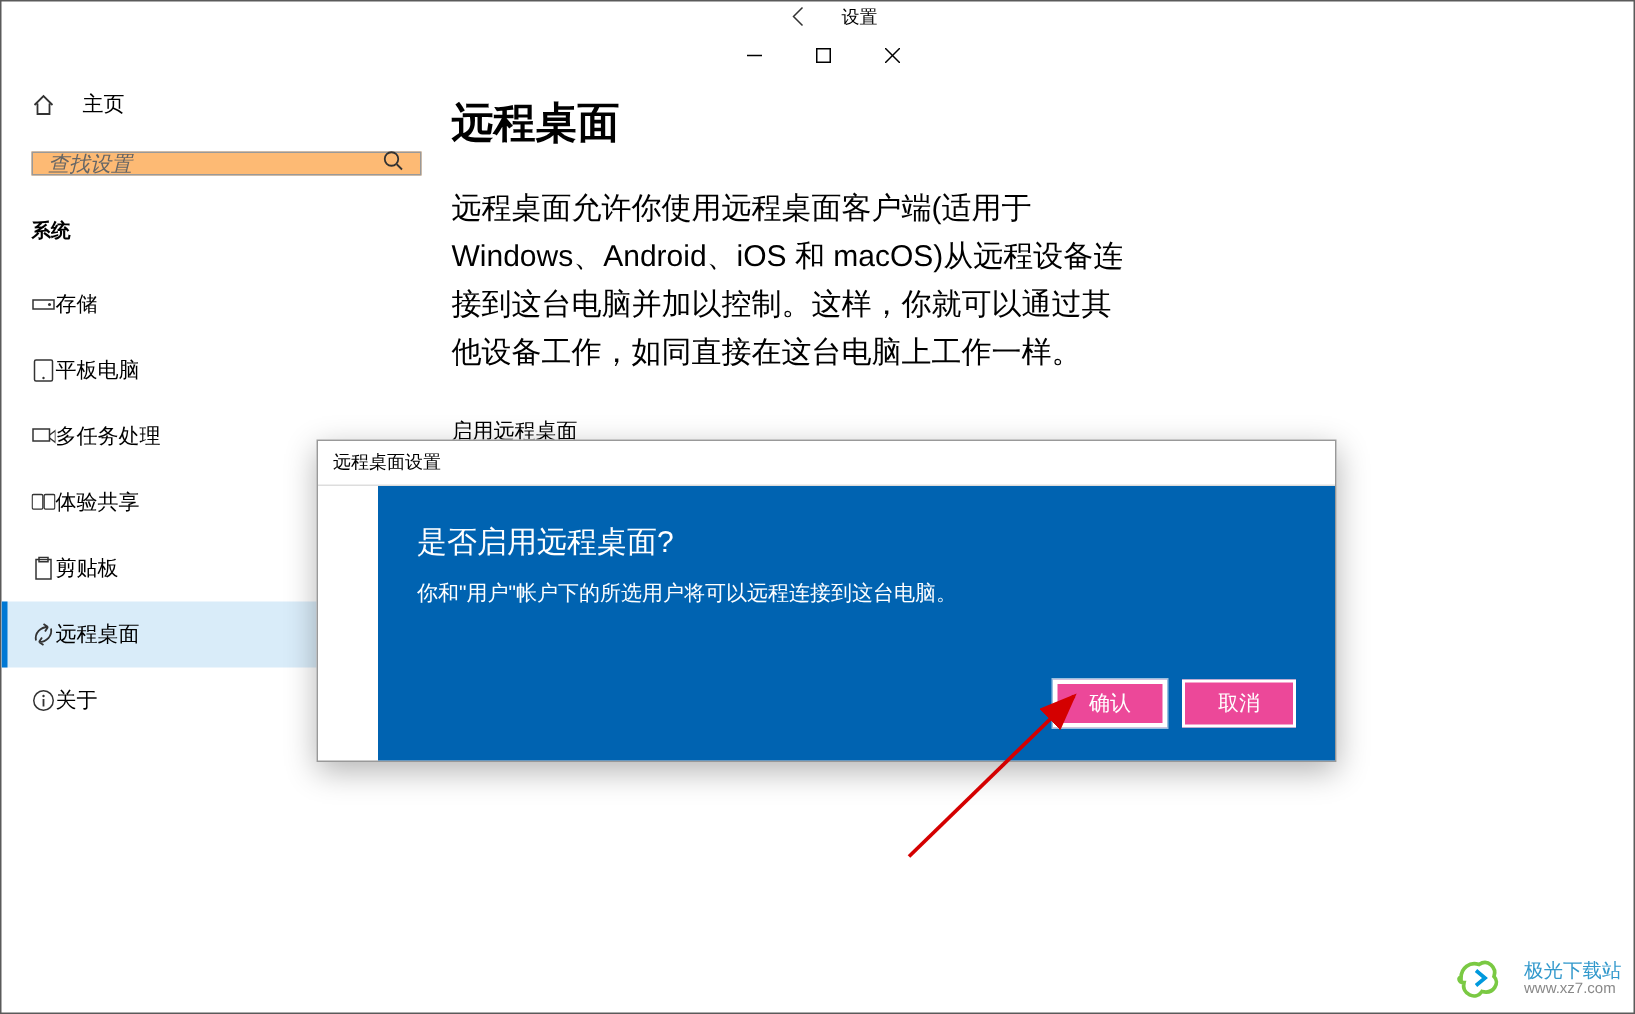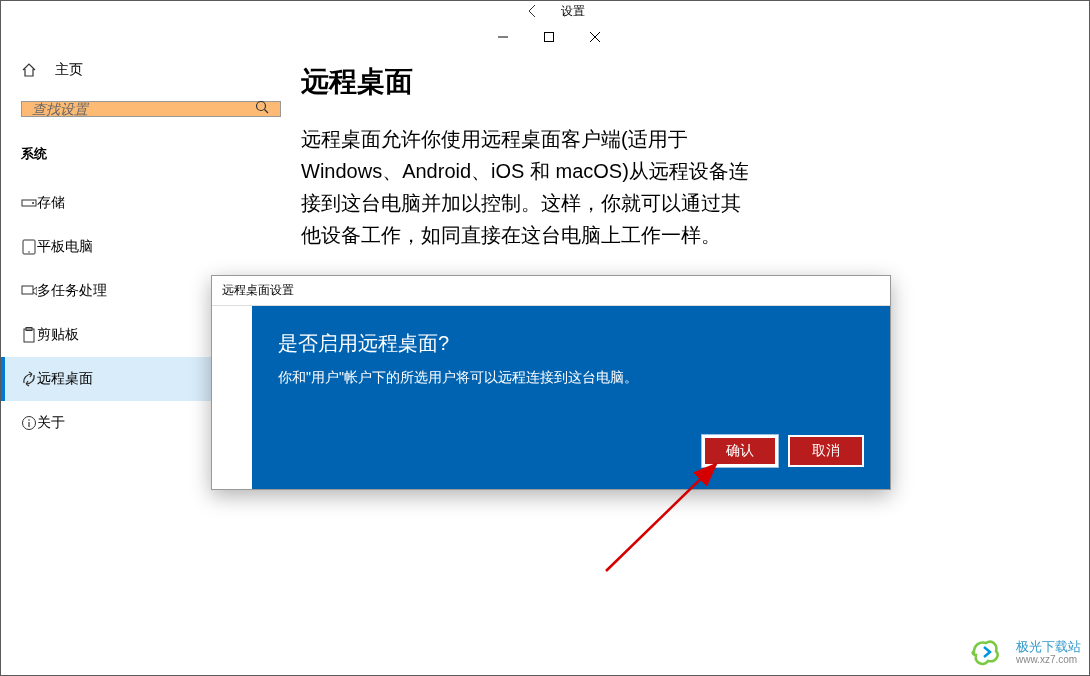--- a/index.html
+++ b/index.html
@@ -175,21 +175,21 @@
       left: 3px;
       top: 3px;
     }
     .toggle-label {
       font-size: 14px;
       color: #000;
     }
     .dialog {
       position: absolute;
       left: 210px;
-      top: 274px;
+      top: 292px;
       width: 680px;
       background: #fff;
       box-shadow: 0 6px 20px rgba(0,0,0,0.3);
       border: 1px solid #999;
     }
     .dialog-header {
       padding: 6px 10px;
       font-size: 12px;
       color: #000;
       border-bottom: 1px solid #ddd;
@@ -211,21 +211,21 @@
       margin-bottom: 48px;
     }
     .dialog-buttons {
       display: flex;
       justify-content: flex-end;
       gap: 10px;
     }
     .dialog-btn {
       width: 76px;
       height: 32px;
-      background: #b91c1c;
+      background: #ec4899;
       border: 2px solid #fff;
       color: #fff;
       font-size: 14px;
       display: flex;
       align-items: center;
       justify-content: center;
       cursor: pointer;
     }
     .dialog-btn.primary {
       border: 3px solid #fff;
@@ -333,20 +333,30 @@
       <span>平板电脑</span>
     </div>
     <div class="nav-item">
       <span class="nav-icon">
         <svg width="16" height="16" viewBox="0 0 16 16">
             <rect x="1" y="3" width="11" height="8" stroke="#333" stroke-width="1" fill="none"></rect>
             <path d="M12 7 L16 4 V12 L12 9" stroke="#333" stroke-width="1" fill="none"></path>
           </svg>
       </span>
       <span>多任务处理</span>
+    </div>
+    <div class="nav-item">
+      <span class="nav-icon">
+        <svg width="18" height="16" viewBox="0 0 18 16">
+            <rect x="0.5" y="2" width="8" height="11" rx="1" stroke="#333" stroke-width="1" fill="none"></rect>
+            <rect x="9.5" y="2" width="8" height="11" rx="1" stroke="#333" stroke-width="1" fill="none"></rect>
+          </svg>
+      </span>
+      <span>体验共享</span>
+
     </div>
     <div class="nav-item">
       <span class="nav-icon">
         <svg width="16" height="16" viewBox="0 0 16 16">
             <rect x="3" y="2" width="10" height="13" stroke="#333" stroke-width="1" fill="none"></rect>
             <rect x="5" y="0.5" width="6" height="3" stroke="#333" stroke-width="1" fill="none"></rect>
           </svg>
       </span>
       <span>剪贴板</span>
     </div>

